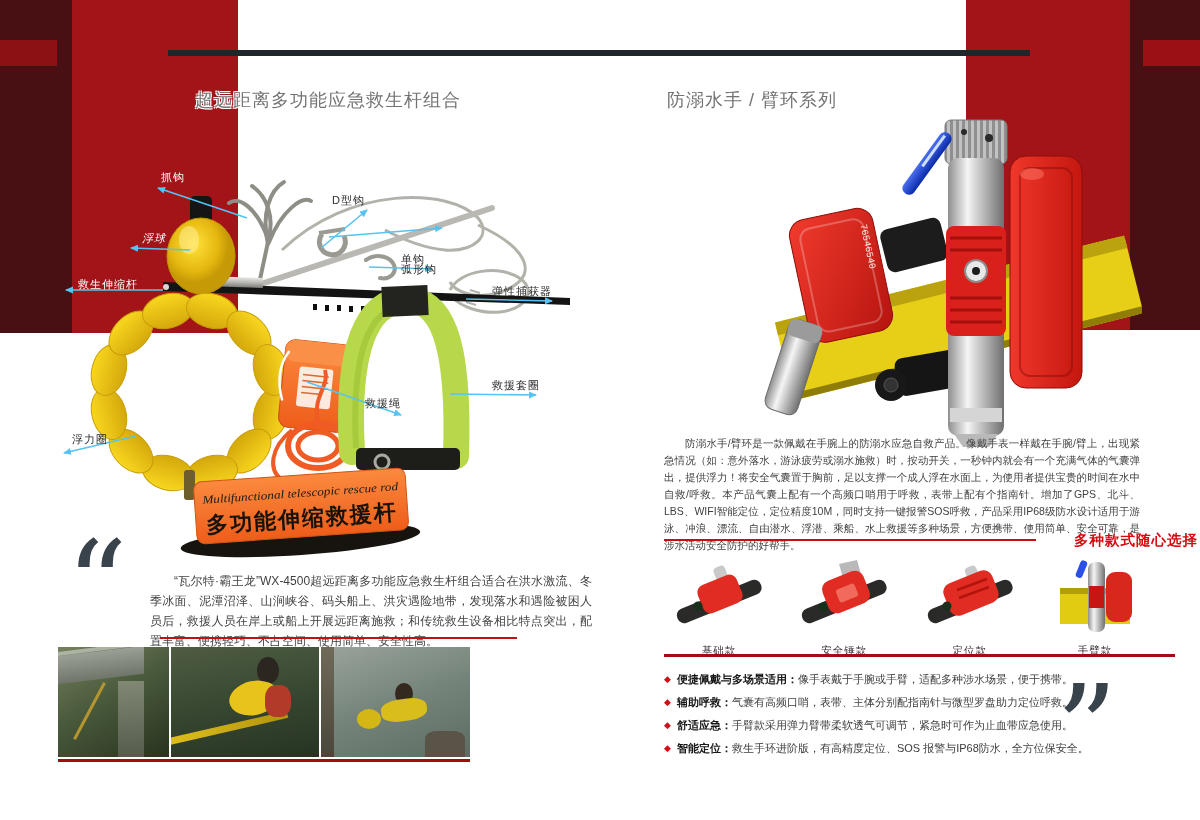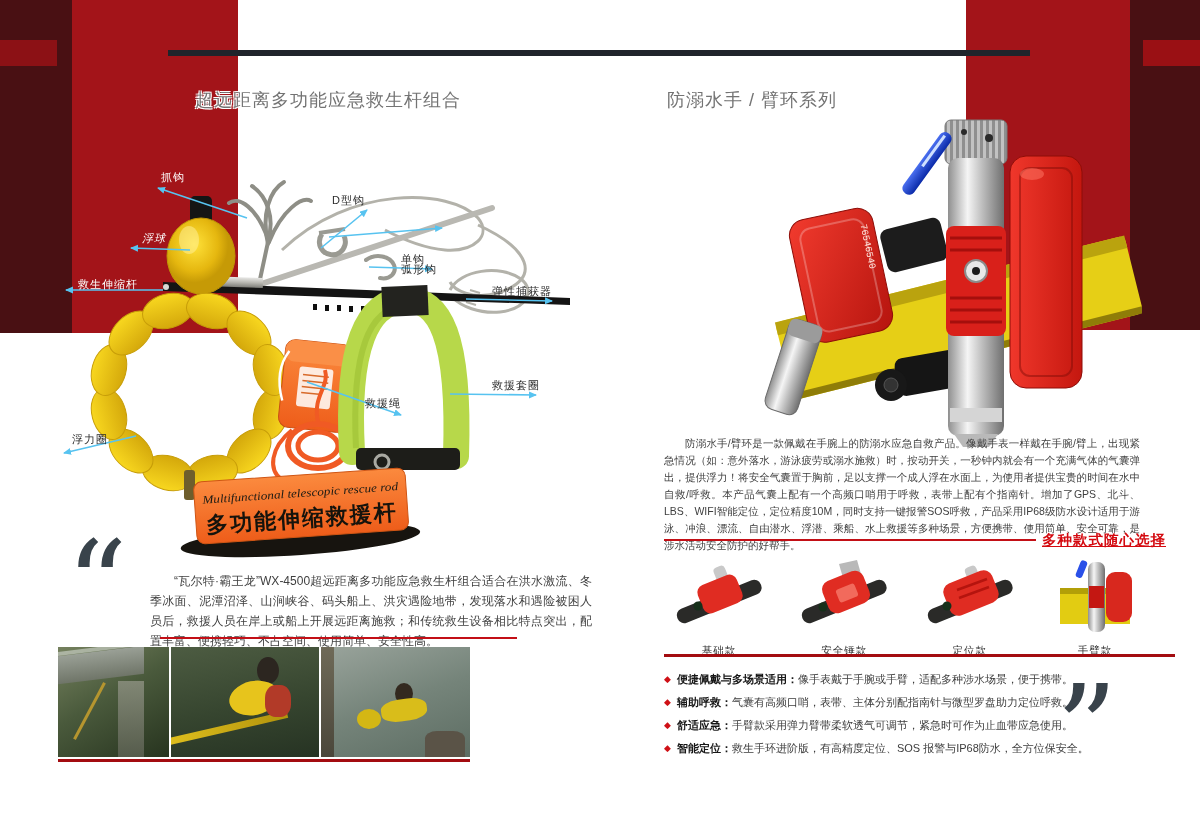--- a/index.html
+++ b/index.html
@@ -296,21 +296,21 @@
       <g transform="rotate(36 228 56)">
         <rect x="222" y="18" width="13" height="74" rx="6" fill="url(#blueV)"></rect>
         <rect x="225" y="22" width="3" height="38" fill="#cfe0ff"></rect>
       </g>
     </svg>
   </div>
 
   <div class="abs body-text" id="right-desc" style="left:664px;top:435px;width:476px;">防溺水手/臂环是一款佩戴在手腕上的防溺水应急自救产品。像戴手表一样戴在手腕/臂上，出现紧急情况（如：意外落水，游泳疲劳或溺水施救）时，按动开关，一秒钟内就会有一个充满气体的气囊弹出，提供浮力！将安全气囊置于胸前，足以支撑一个成人浮在水面上，为使用者提供宝贵的时间在水中自救/呼救。本产品气囊上配有一个高频口哨用于呼救，表带上配有个指南针。增加了GPS、北斗、LBS、WIFI智能定位，定位精度10M，同时支持一键报警SOS呼救，产品采用IP68级防水设计适用于游泳、冲浪、漂流、自由潜水、浮潜、乘船、水上救援等多种场景，方便携带、使用简单、安全可靠，是涉水活动安全防护的好帮手。</div>
 
   <div class="abs red-rule" style="left:664px;top:539px;width:372px;height:2px;"></div>
-  <div class="abs" id="styles-heading" style="left:1042px;top:531px;text-decoration:underline;">多种款式随心选择</div>
+  <div class="abs" id="styles-heading" style="left:1074px;top:531px;">多种款式随心选择</div>
 
   <div class="abs" id="variant-row" style="left:672px;top:560px;">
     <div class="variant">
       <svg width="94" height="78" viewBox="0 0 94 78">
         <rect x="2" y="34" width="90" height="15" rx="7" fill="#2a2a28" transform="rotate(-22 47 41)"></rect>
         <rect x="44" y="6" width="12" height="22" rx="4" fill="#c9c9c9" transform="rotate(-22 50 17)"></rect>
         <rect x="27" y="19" width="42" height="30" rx="8" fill="#e02c22" transform="rotate(-22 48 34)"></rect>
         <circle cx="26" cy="46" r="4.5" fill="#16301a"></circle>
       </svg>
       <div class="vlabel">基础款</div>

